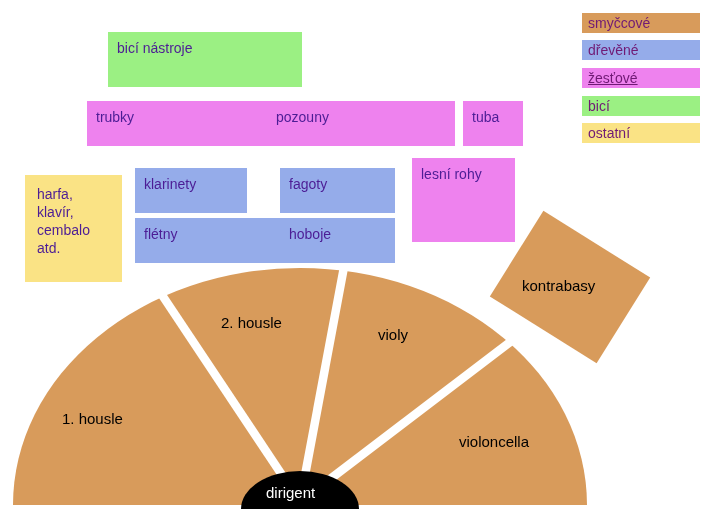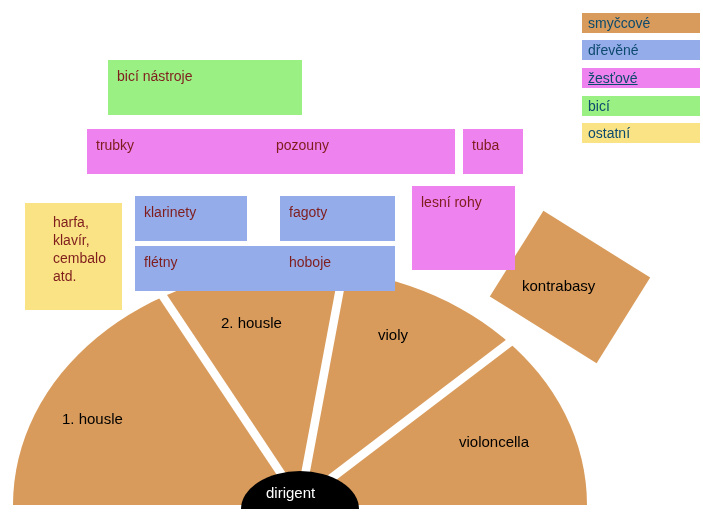--- a/index.html
+++ b/index.html
@@ -1,25 +1,25 @@
 <!DOCTYPE html>
 <html><head>
 <meta charset="utf-8">
 <style>
   * { margin:0; padding:0; box-sizing:border-box; }
   html,body { background:#ffffff; }
   body { font-family:"Liberation Sans", sans-serif; }
   .stage { position:relative; width:703px; height:529px; background:#ffffff; overflow:hidden; }
   svg.shapes { position:absolute; left:0; top:0; display:block; }
-  .box { position:absolute; color:#7f1d1d; font-size:14px; padding:7px 4px 0 9px; line-height:18px;margin-top:28px; }
-  .box.tall-pad { padding-top:10px; padding-left:28px; white-space:pre-line; }
+  .box { position:absolute; color:#4c1d95; font-size:14px; padding:7px 4px 0 9px; line-height:18px; }
+  .box.tall-pad { padding-top:10px; padding-left:12px; white-space:pre-line; }
   .flabel { position:absolute; font-size:15px; color:#000; white-space:nowrap; }
   .flabel.inverse { color:#fff; }
   .legend { position:absolute; left:582px; top:0; width:118px; }
-  .legend-item { position:absolute; left:0; width:118px; height:20px; font-size:14px; line-height:20px; padding-left:6px; color:#0c4a6e; }
+  .legend-item { position:absolute; left:0; width:118px; height:20px; font-size:14px; line-height:20px; padding-left:6px; color:#701a75; }
 </style>
 </head>
 <body>
 
 <div class="stage">
 
   <svg class="shapes" width="703" height="529" viewBox="0 0 703 529">
     <path d="M 13 505 A 287 237 0 0 1 587 505 Z" fill="#D89B5B"></path>
     <g stroke-width="8.5" stroke="#FFFFFF">
       <line x1="300" y1="502" x2="160" y2="292"></line>

